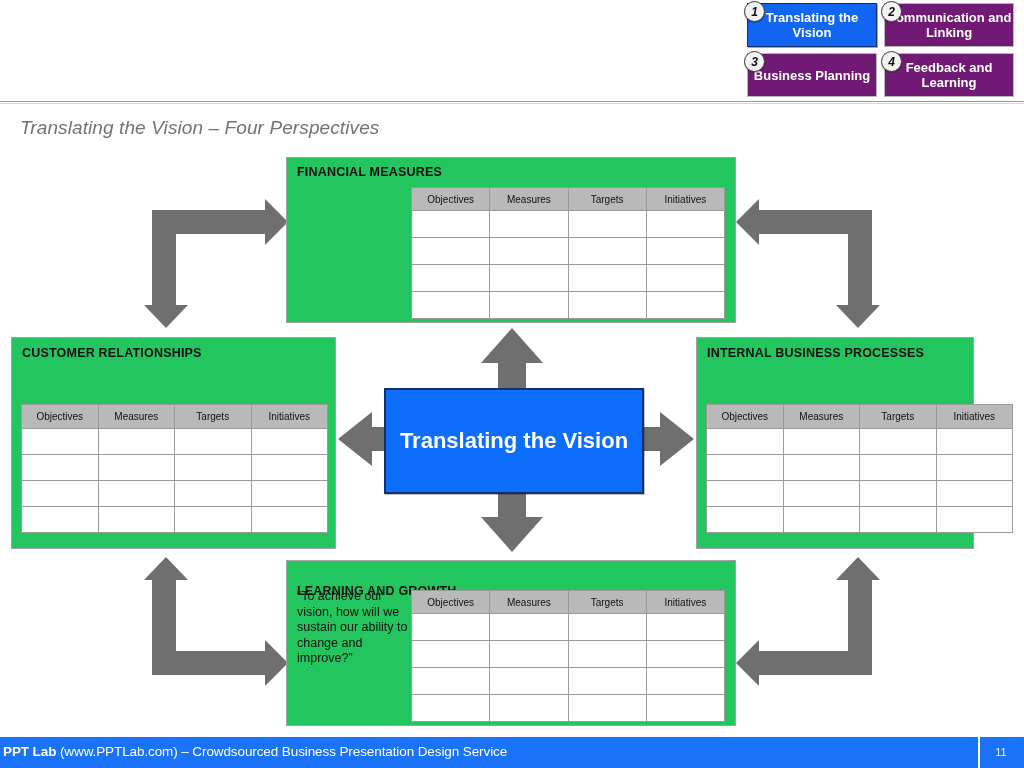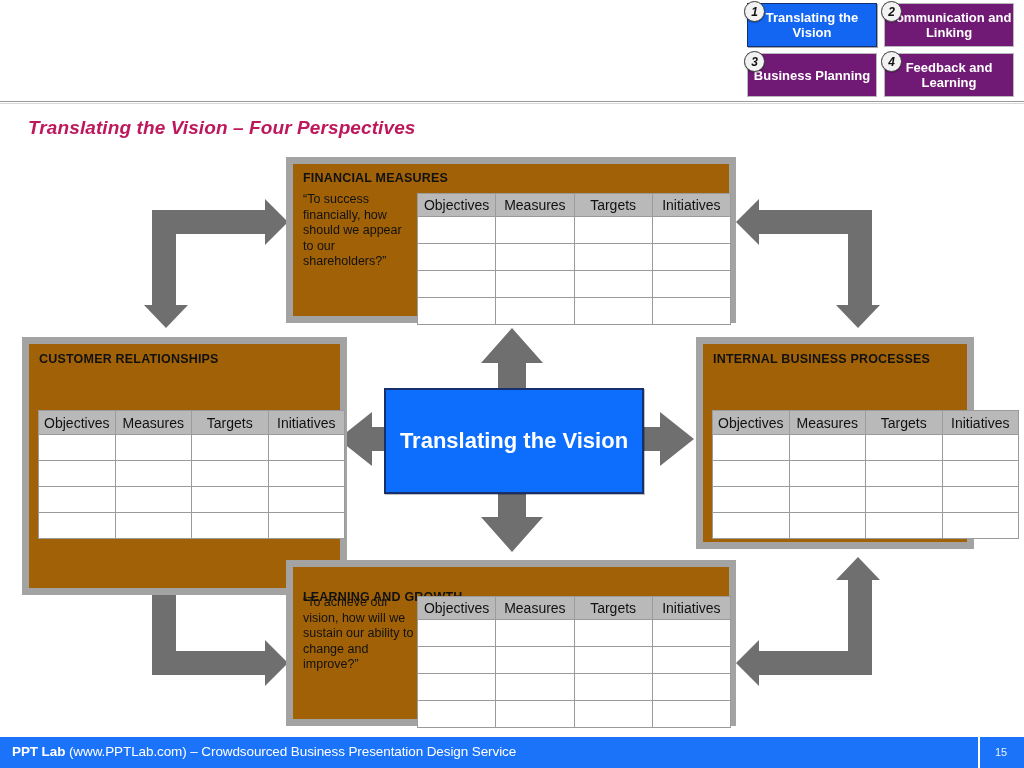--- a/index.html
+++ b/index.html
@@ -41,80 +41,79 @@
     line-height:1;z-index:5;box-shadow:0 1px 1px rgba(0,0,0,.25);
   }
   .bd1{left:0px;top:0px;}
   .bd2{left:137px;top:0px;}
   .bd3{left:0px;top:50px;}
   .bd4{left:137px;top:50px;}
 
   
   .subtitle{
     position:absolute;left:20px;top:117px;
-    font-size:19px;font-weight:bold;font-style:italic;color:#be185d;
+    font-size:19px;font-weight:normal;font-style:italic;color:#737373;
     letter-spacing:0.1px;
-    margin-left:8px;
-  }
-
-  
-  .panel{position:absolute;box-sizing:border-box;background:#a16207;border:7px solid #a3a3a3;}
+  }
+
+  
+  .panel{position:absolute;box-sizing:border-box;background:#22c55e;border:1px solid #a3a3a3;}
   .panel-title{font-size:12.5px;font-weight:bold;color:#111;letter-spacing:.2px;}
   .panel-quote{font-size:12.5px;color:#111;line-height:15.5px;}
 
   
   #p-financial{left:286px;top:157px;width:450px;height:166px;}
   #p-financial .panel-title{position:absolute;left:10px;top:7px;}
   #p-financial .panel-quote{position:absolute;left:10px;top:28px;width:112px;}
   #p-financial .tbl{position:absolute;left:124px;top:29px;width:314px;}
 
   
   #p-learning{left:286px;top:560px;width:450px;height:166px;}
   #p-learning .panel-title{position:absolute;left:10px;top:23px;}
   #p-learning .panel-quote{position:absolute;left:10px;top:28px;width:118px;}
   #p-learning .tbl{position:absolute;left:124px;top:29px;width:314px;}
 
   
-  #p-customer{left:22px;top:337px;width:325px;height:258px;}
+  #p-customer{left:11px;top:337px;width:325px;height:212px;}
   #p-customer .panel-title{position:absolute;left:10px;top:8px;}
   #p-customer .panel-quote{position:absolute;left:10px;top:26px;width:305px;}
   #p-customer .tbl{position:absolute;left:9px;top:66px;width:307px;}
 
   
   #p-internal{left:696px;top:337px;width:278px;height:212px;}
   #p-internal .panel-title{position:absolute;left:10px;top:8px;}
   #p-internal .panel-quote{position:absolute;left:10px;top:26px;width:305px;}
   #p-internal .tbl{position:absolute;left:9px;top:66px;width:307px;}
 
   
   table.tbl{border-collapse:collapse;table-layout:fixed;background:#fff;}
   table.tbl th{
     background:#b9b9b9;border:1px solid #9b9b9b;
-    font-size:14px;font-weight:normal;color:#111;
+    font-size:10px;font-weight:normal;color:#111;
     height:22px;text-align:center;padding:0;
   }
   table.tbl td{border:1px solid #9b9b9b;background:#fff;height:22px;padding:0;}
   #p-customer table.tbl th,#p-internal table.tbl th{height:23px;}
   #p-customer table.tbl td,#p-internal table.tbl td{height:25px;}
   #p-financial table.tbl td,#p-learning table.tbl td{height:26px;}
 
   
   .center-box{
     position:absolute;left:384px;top:388px;width:256px;height:102px;
     background:#0d6efd;border:2px solid #15306b;
     display:flex;align-items:center;justify-content:center;text-align:center;
     color:#fff;font-size:22px;font-weight:bold;line-height:28px;
     box-shadow:1px 1px 0 rgba(0,0,0,.25);
   }
   svg.arrowsvg{position:absolute;overflow:visible;}
   .gray{fill:#6f6f6f;}
 
   
   .footer{position:absolute;left:0;top:737px;width:1024px;height:31px;background:#1a73f8;}
-  .footer-inner{position:absolute;left:12px;top:7px;font-size:13.5px;color:#fff;letter-spacing:-0.1px;}
+  .footer-inner{position:absolute;left:3px;top:7px;font-size:13.5px;color:#fff;letter-spacing:-0.1px;}
   .footer-inner b{font-weight:bold;}
   .footer-sep{position:absolute;left:978px;top:737px;width:2px;height:31px;background:#ffffff;}
   .page-num{position:absolute;left:986px;top:746px;width:30px;text-align:center;
      font-size:11px;color:#eaf2ff;}
 </style>
 </head>
 <body>
 
 <div class="slide">
 
@@ -174,21 +173,20 @@
     </g>
 
     <g class="gray">
       <path d="M872,675 L759,675 L759,686 L736,663 L759,640 L759,651 L848,651
                L848,580 L836,580 L858,557 L880,580 L872,580 Z"></path>
     </g>
   </svg>
 
   <div class="panel" id="p-financial">
     <div class="panel-title">FINANCIAL MEASURES</div>
-    <div class="panel-quote">“To success financially, how should we appear to our shareholders?”</div>
     <table class="tbl">
       <thead>
         <tr>
           <th>Objectives</th>
           <th>Measures</th>
           <th>Targets</th>
           <th>Initiatives</th>
         </tr>
       </thead>
       <tbody>
@@ -344,15 +342,15 @@
   <div class="center-box">
     <span>Translating the Vision</span>
   </div>
 
   <div class="footer">
     <div class="footer-inner">
       <b>PPT Lab</b><span> (www.PPTLab.com) – Crowdsourced Business Presentation Design Service</span>
     </div>
   </div>
   <div class="footer-sep"></div>
-  <div class="page-num">15</div>
+  <div class="page-num">11</div>
 
 </div>
 
 </body></html>

